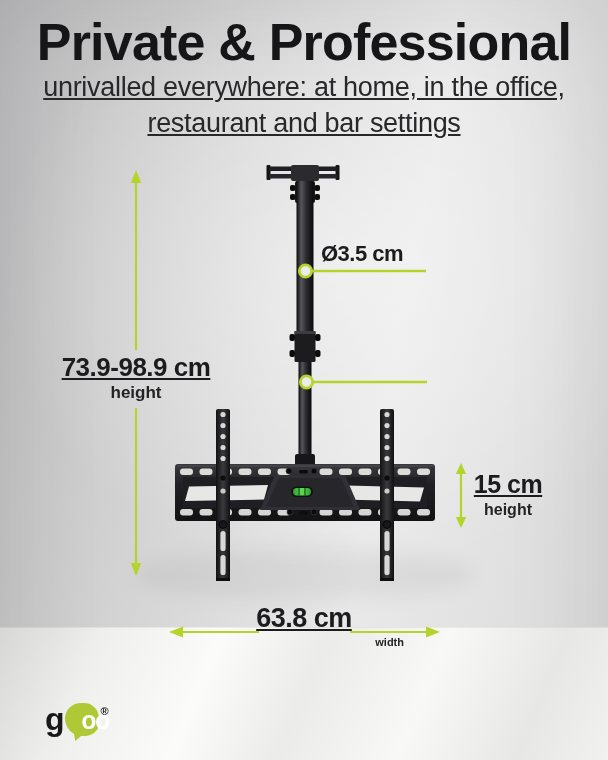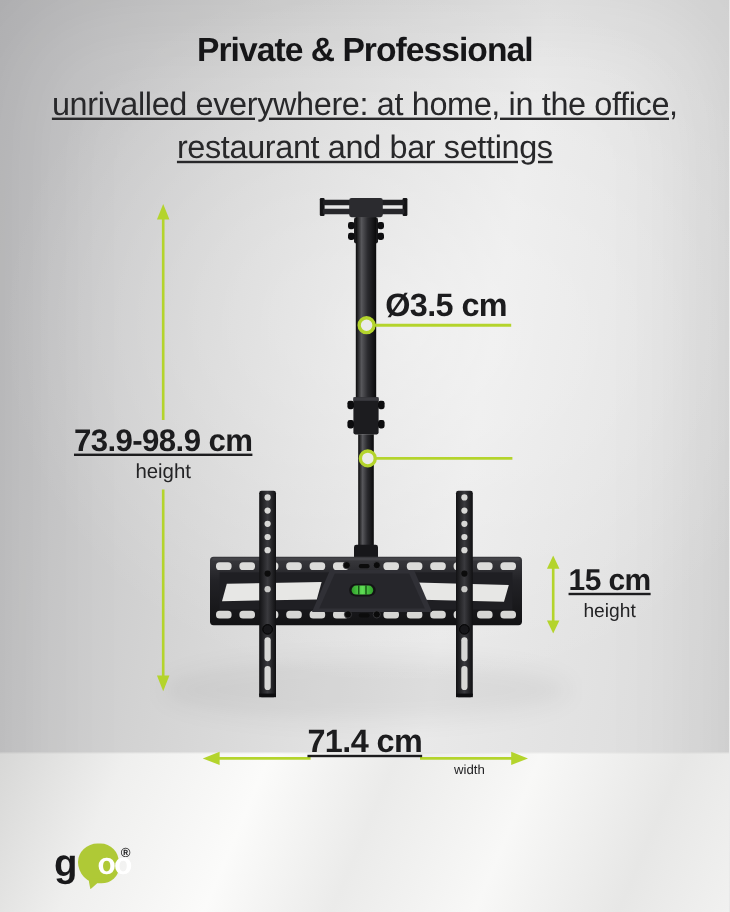--- a/index.html
+++ b/index.html
@@ -12,43 +12,43 @@
       linear-gradient(100deg, #bcbcbe 0%, #d3d3d3 30%, #e9e9e9 62%, #d9d9d9 100%);
     box-shadow: inset 0 0 110px rgba(0,0,0,0.10);
   }
   .bg-floor {
     position:absolute; left:0; right:0; top:627px; bottom:0; z-index:1;
     background: linear-gradient(113deg, #d7d7d6 0%, #efefee 16%, #fbfbfa 34%, #ebebea 50%, #f8f8f7 68%, #e7e7e6 86%, #f1f1f0 100%);
     box-shadow: 0 1px 0 rgba(0,0,0,0.05) inset;
   }
   .header { position:absolute; top:20px; left:0; right:0; text-align:center; z-index:3; }
   .title {
-    margin:0; font-size:28px; line-height:44px; font-weight:700;
+    margin:0; font-size:52px; line-height:44px; font-weight:700;
     letter-spacing:-0.8px; color:#161618;
   }
   .subtitle {
     margin:5px auto 0; max-width:556px; font-size:27px; line-height:36px;
     font-weight:400; letter-spacing:-0.3px; color:#28282a;text-decoration:underline;
   }
   .mount-svg { position:absolute; left:0; top:0; width:608px; height:760px; z-index:2; }
   .arr, .dia-svg { position:absolute; z-index:3; }
   .arr-left   { left:127px; top:170px; width:18px; height:406px; }
   .arr-right  { left:452px; top:463px; width:18px; height:65px; }
   .arr-w-left { left:169px; top:625px; width:90px; height:14px; }
   .arr-w-right{ left:350px; top:625px; width:90px; height:14px; }
   .dia1 { left:296px; top:261px; width:134px; height:20px; }
   .dia2 { left:297px; top:372px; width:134px; height:20px; }
   .ann { position:absolute; z-index:3; text-align:center; }
   .ann-value { font-weight:700; letter-spacing:-0.5px; color:#1c1c1e;text-decoration:underline; }
-  .ann-label { font-weight:400; color:#232325; }
+  .ann-label { font-weight:700; color:#232325; }
   .ann-height-range { left:16px; top:353px; width:240px; }
   .ann-height-range .ann-value { font-size:26px; line-height:29px; }
   .ann-height-range .ann-label { font-size:17px; line-height:20px; margin-top:1px; }
   .dia-label {
-    position:absolute; z-index:3; font-size:27px; line-height:28px;
+    position:absolute; z-index:3; font-size:22px; line-height:28px;
     font-weight:700; letter-spacing:-0.5px; color:#1c1c1e;
   }
   .dia1-label { left:321px; top:240px; }
   .dia2-label { left:321px; top:351px; }
   .ann-bracket-height { left:466px; top:471px; width:84px; }
   .ann-bracket-height .ann-value { font-size:25px; line-height:27px; }
   .ann-bracket-height .ann-label { font-size:16px; line-height:19px; margin-top:2px; }
   .ann-width { left:204px; top:604px; width:200px; }
   .ann-width .ann-value { font-size:27px; line-height:29px; }
   .ann-width .ann-label { font-size:11px; line-height:19px;text-align:right; }
@@ -260,21 +260,21 @@
 
   <svg class="arr arr-w-left" viewBox="0 0 90 14" xmlns="http://www.w3.org/2000/svg">
     <polygon points="0,7 14,1.5 14,12.5" fill="#b4d42c"></polygon>
     <line x1="11" y1="7" x2="90" y2="7" stroke="#b4d42c" stroke-width="2.2"></line>
   </svg>
   <svg class="arr arr-w-right" viewBox="0 0 90 14" xmlns="http://www.w3.org/2000/svg">
     <line x1="0" y1="7" x2="79" y2="7" stroke="#b4d42c" stroke-width="2.2"></line>
     <polygon points="90,7 76,1.5 76,12.5" fill="#b4d42c"></polygon>
   </svg>
   <div class="ann ann-width">
-    <div class="ann-value">71.4 cm</div>
+    <div class="ann-value">63.8 cm</div>
     <div class="ann-label">width</div>
   </div>
 
   <div class="logo">
     <span class="lg">g</span>
     <span class="bubble">
         <span class="oo">oo</span>
       </span>
     <span class="reg">®</span>
   </div>

